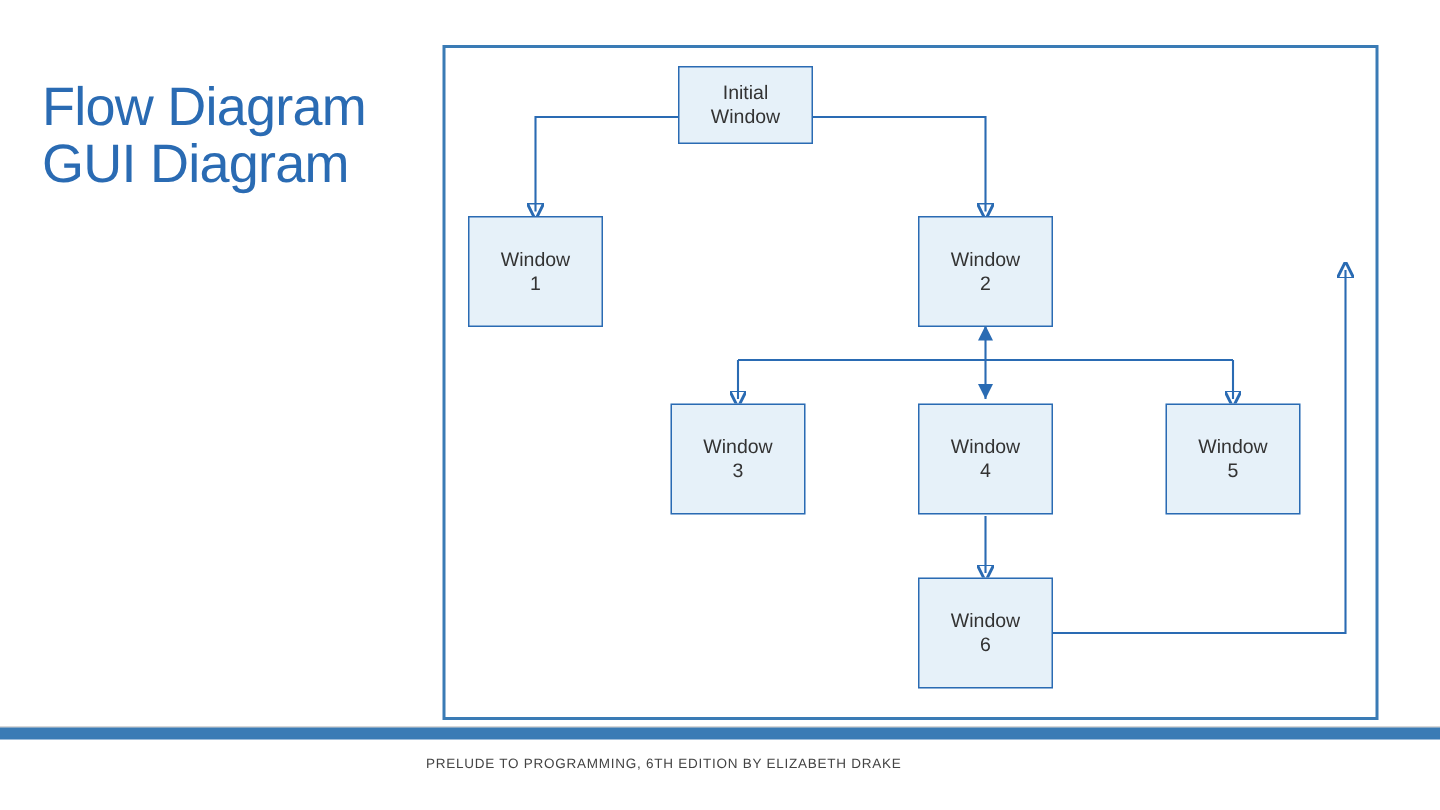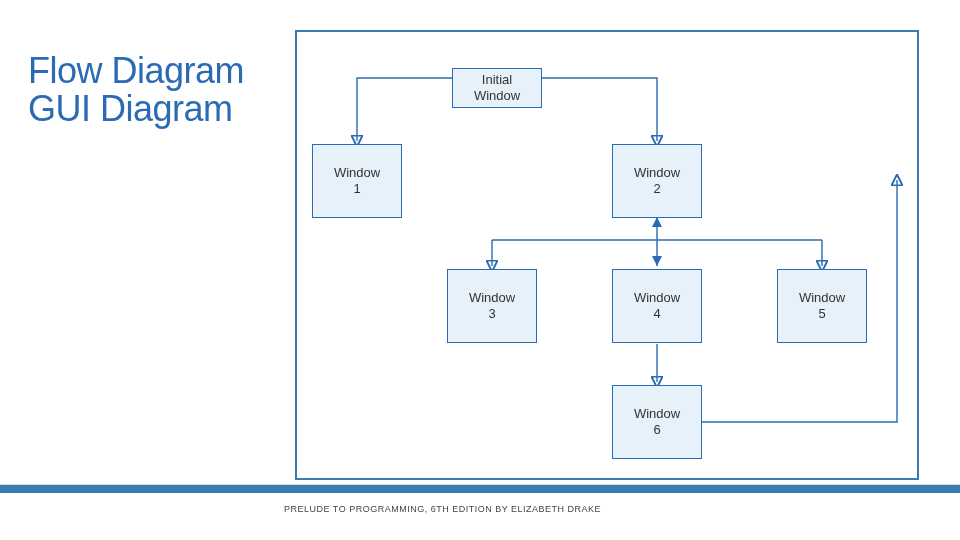--- a/index.html
+++ b/index.html
@@ -49,21 +49,21 @@
       <polygon class="ah" points="360,234 355,224 365,224"></polygon>
       <polygon class="ah" points="360,185 355,195 365,195"></polygon>
 
       <path d="M525,208 L525,234" marker-end="url(#arD)"></path>
 
       <path d="M360,312 L360,350" marker-end="url(#arD)"></path>
 
       <path d="M405,390 L600,390 L600,148" marker-end="url(#arD)"></path>
     </svg>
 
-    <div class="node" style="left:155px; top:36px; width:90px; height:40px;">
+    <div class="node" style="left:155px; top:12px; width:90px; height:52px;">
       <span class="l">Initial</span>
       <span class="l">Window</span>
     </div>
 
     <div class="node" style="left:15px; top:112px; width:90px; height:74px;">
       <span class="l">Window</span>
       <span class="l">1</span>
     </div>
 
     <div class="node" style="left:315px; top:112px; width:90px; height:74px;">

